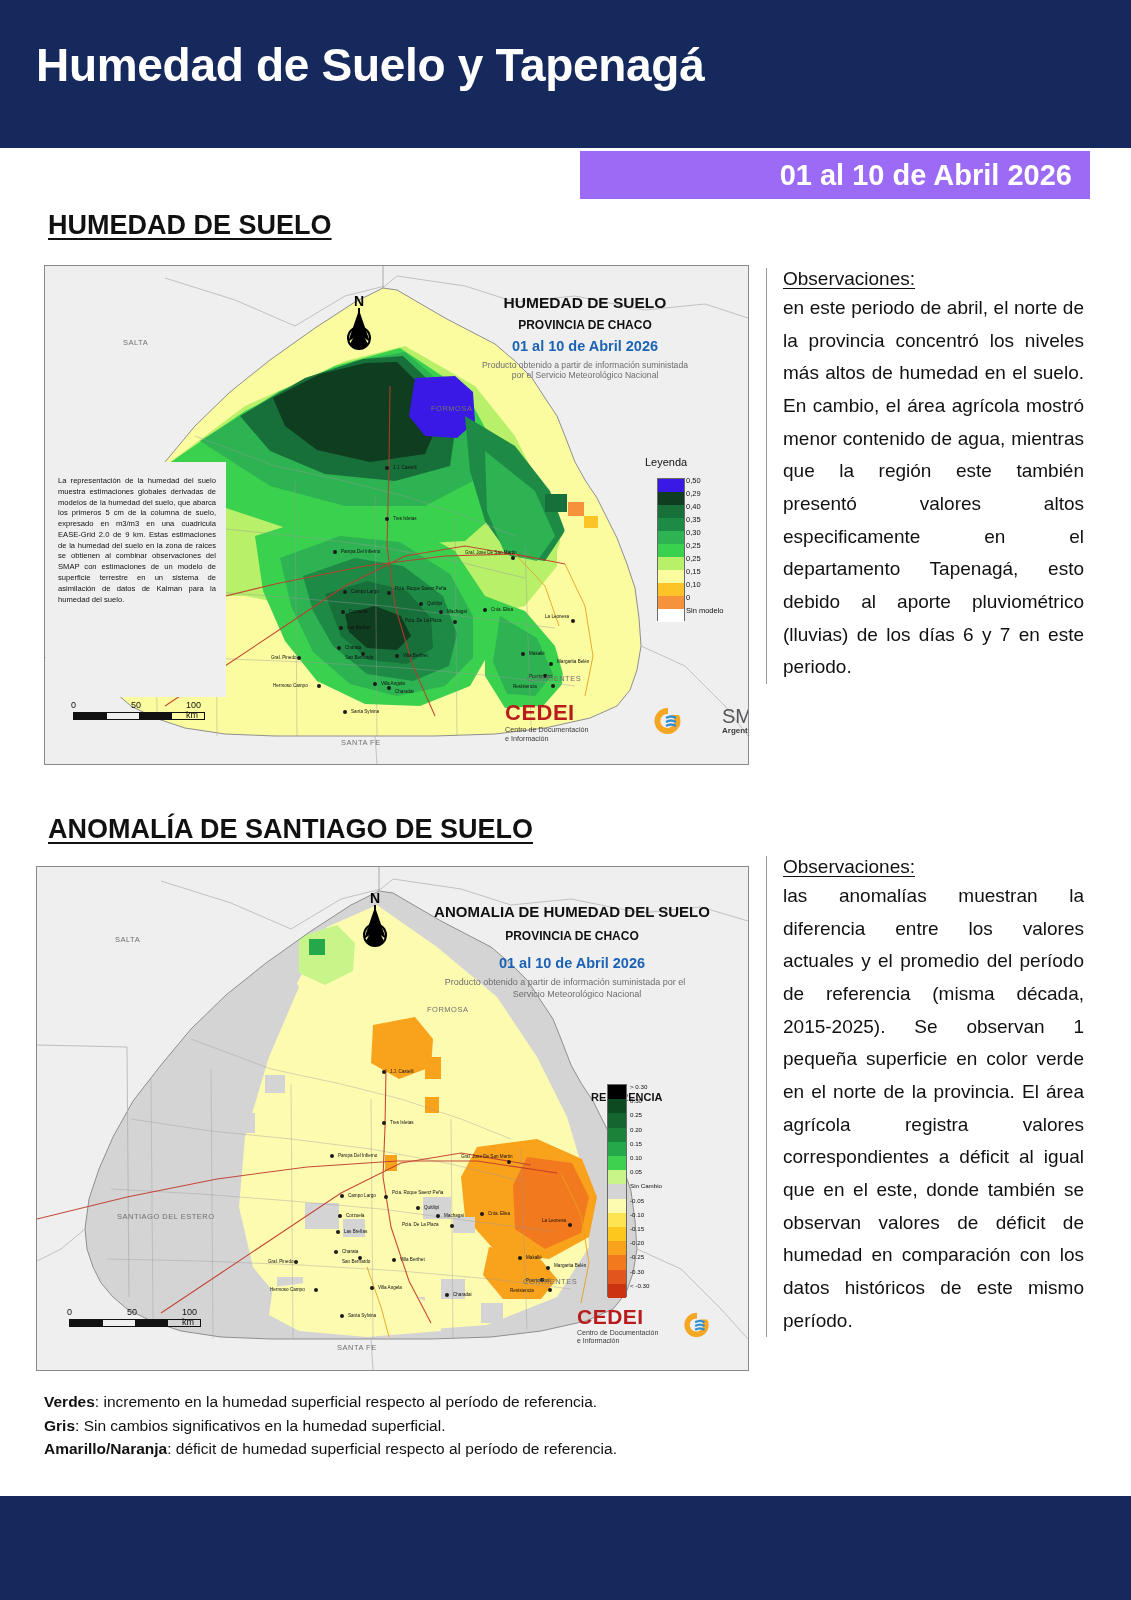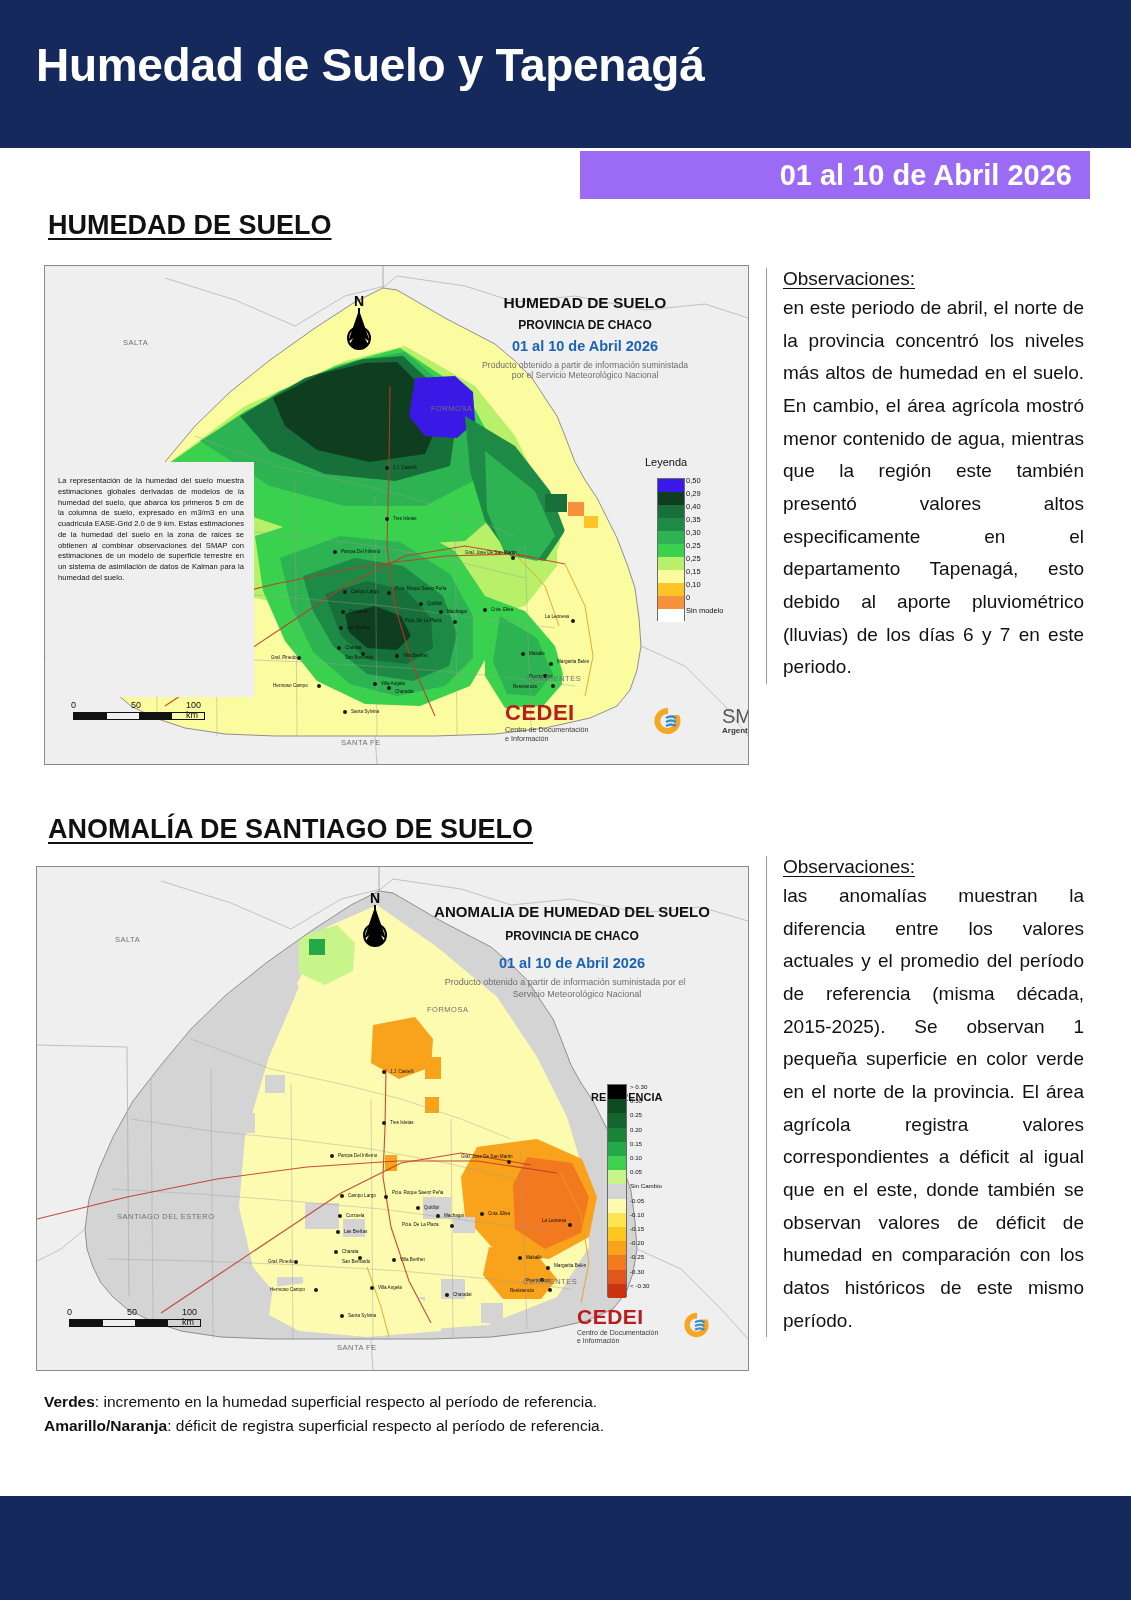--- a/index.html
+++ b/index.html
@@ -62,21 +62,21 @@
   .m-date { position: absolute; font-weight: bold; color: #1c63b5; text-align: center; }
   .m-credit {
     position: absolute; color: #6d6d6d; text-align: center; line-height: 1.18;
   }
   .prov-label {
     position: absolute; color: #707070; letter-spacing: 0.5px;
   }
 
   
   .desc-box {
-    position: absolute; left: 1px; top: 196px; width: 208px; height: 235px;
+    position: absolute; left: 1px; top: 196px; width: 180px; height: 235px;
     background: #efefef; border: 0;
     padding: 14px 10px 8px 12px;
   }
   .desc-box p {
     font-size: 7.6px; line-height: 1.42; color: #111; text-align: justify;
     font-family: "Liberation Sans", sans-serif;
   }
 
   
   .scale { position: absolute; }
@@ -650,17 +650,20 @@
 <div class="obs" id="obs2">
   <h4>Observaciones:</h4>
   <p>las anomalías muestran la diferencia entre los valores actuales y el promedio del período de referencia (misma década, 2015-2025). Se observan 1 pequeña superficie en color verde en el norte de la provincia. El área agrícola registra valores correspondientes a déficit al igual que en el este, donde también se observan valores de déficit de humedad en comparación con los datos históricos de este mismo período.</p>
 </div>
 
 <div class="foot">
   <div>
     <b>Verdes</b><span>: incremento en la humedad superficial respecto al período de referencia.</span>
   </div>
   <div>
-    <b>Amarillo/Naranja</b><span>: déficit de registra superficial respecto al período de referencia.</span>
+    <b>Gris</b><span>: Sin cambios significativos en la humedad superficial.</span>
+  </div>
+  <div>
+    <b>Amarillo/Naranja</b><span>: déficit de humedad superficial respecto al período de referencia.</span>
   </div>
 </div>
 
 <div class="footer-bar"></div>
 
 </body></html>

